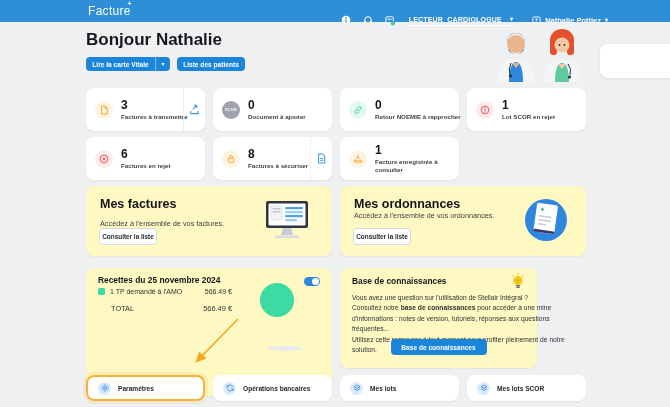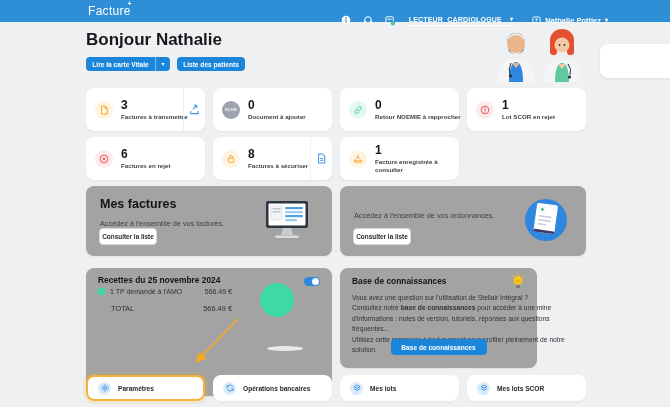--- a/index.html
+++ b/index.html
@@ -34,21 +34,21 @@
   .stat-value{font-size:12px;font-weight:800;color:#141519;line-height:12px}
   .stat-label{font-size:6.2px;font-weight:600;color:#3C3F45;margin-top:2px;white-space:nowrap}
   .stat.wrap .stat-label{white-space:normal;width:68px;line-height:7.6px}
   .stat-action{position:absolute;right:0;top:0;bottom:0;width:22px;border-left:1px solid #EDEFF2;display:flex;align-items:center;justify-content:center;color:#3E97E0;cursor:pointer}
   .ic-warm{background:#FFF4E2;color:#F59E1B}
   .ic-scor{background:#9CA3AF;color:#fff;font-size:3.8px;font-weight:800;letter-spacing:.2px}
   .ic-green{background:#E3F8EF;color:#34C98E}
   .ic-red{background:#FDEBEC;color:#E5484D}
 
   
-  .card{position:absolute;background:#a3a3a3;border-radius:8px;box-shadow:0 1px 2px rgba(16,24,40,.06)}
+  .card{position:absolute;background:#fef9c3;border-radius:8px;box-shadow:0 1px 2px rgba(16,24,40,.06)}
   .card-title-lg{font-size:12.5px;font-weight:800;color:#141519}
   .card-desc{font-size:7.3px;color:#3C3F45;margin-top:7px}
   .btn-outline{border:1px solid #D5D8DE;background:#fff;border-radius:4px;font-size:6.4px;font-weight:700;color:#1F2227;font-family:inherit;cursor:pointer}
 
   .card-title-sm{font-size:8.4px;font-weight:800;color:#141519}
   .legend-row{position:absolute;left:12px;display:flex;align-items:center}
   .swatch{width:7px;height:7px;border-radius:1.5px;background:#3EDAA3;margin-right:5px}
   .legend-label{font-size:7px;color:#2E3136}
   .legend-val{position:absolute;font-size:7px;color:#2E3136;text-align:right;width:40px;left:106px}
   .toggle{position:absolute;right:12px;top:9px;width:16px;height:9px;border-radius:5px;background:#2E86DE;cursor:pointer}
@@ -267,20 +267,21 @@
       <rect x="23" y="12" width="18" height="2.2" rx="1" fill="#9CCBF0"></rect>
       <rect x="23" y="16" width="18" height="2.2" rx="1" fill="#4FA3E3"></rect>
       <rect x="23" y="20" width="12" height="2.2" rx="1" fill="#9CCBF0"></rect>
       <path d="M21 29h8l2 7H19z" fill="#C9CDD3"></path>
       <rect x="13" y="36.5" width="24" height="2.5" rx="1.2" fill="#D8DBDF"></rect>
     </svg>
   </div>
 </div>
 
 <div class="card" style="left:340px;top:186px;width:246px;height:70px">
+  <div class="card-title-lg" style="position:absolute;left:14px;top:11px">Mes ordonnances</div>
   <div class="card-desc" style="position:absolute;left:14px;top:18px">Accédez à l'ensemble de vos ordonnances.</div>
   <button class="btn-outline" style="position:absolute;left:13px;top:42px;width:58px;height:17px">Consulter la liste</button>
   <div style="position:absolute;left:182px;top:10px">
     <svg width="48" height="48" viewBox="0 0 48 48">
       <circle cx="24" cy="24" r="21" fill="#2E86DE"></circle>
       <g transform="rotate(8 24 24)">
         <rect x="13" y="8" width="21" height="29" rx="2" fill="#FFFFFF"></rect>
         <rect x="13" y="34.3" width="21" height="2.7" rx="1.2" fill="#3D3A6B"></rect>
         <circle cx="19" cy="14" r="3.6" fill="#F2F4F7"></circle>
         <path d="M17.6 14h2.8M19 12.6v2.8" stroke="#2FB68B" stroke-width="1.3"></path>

